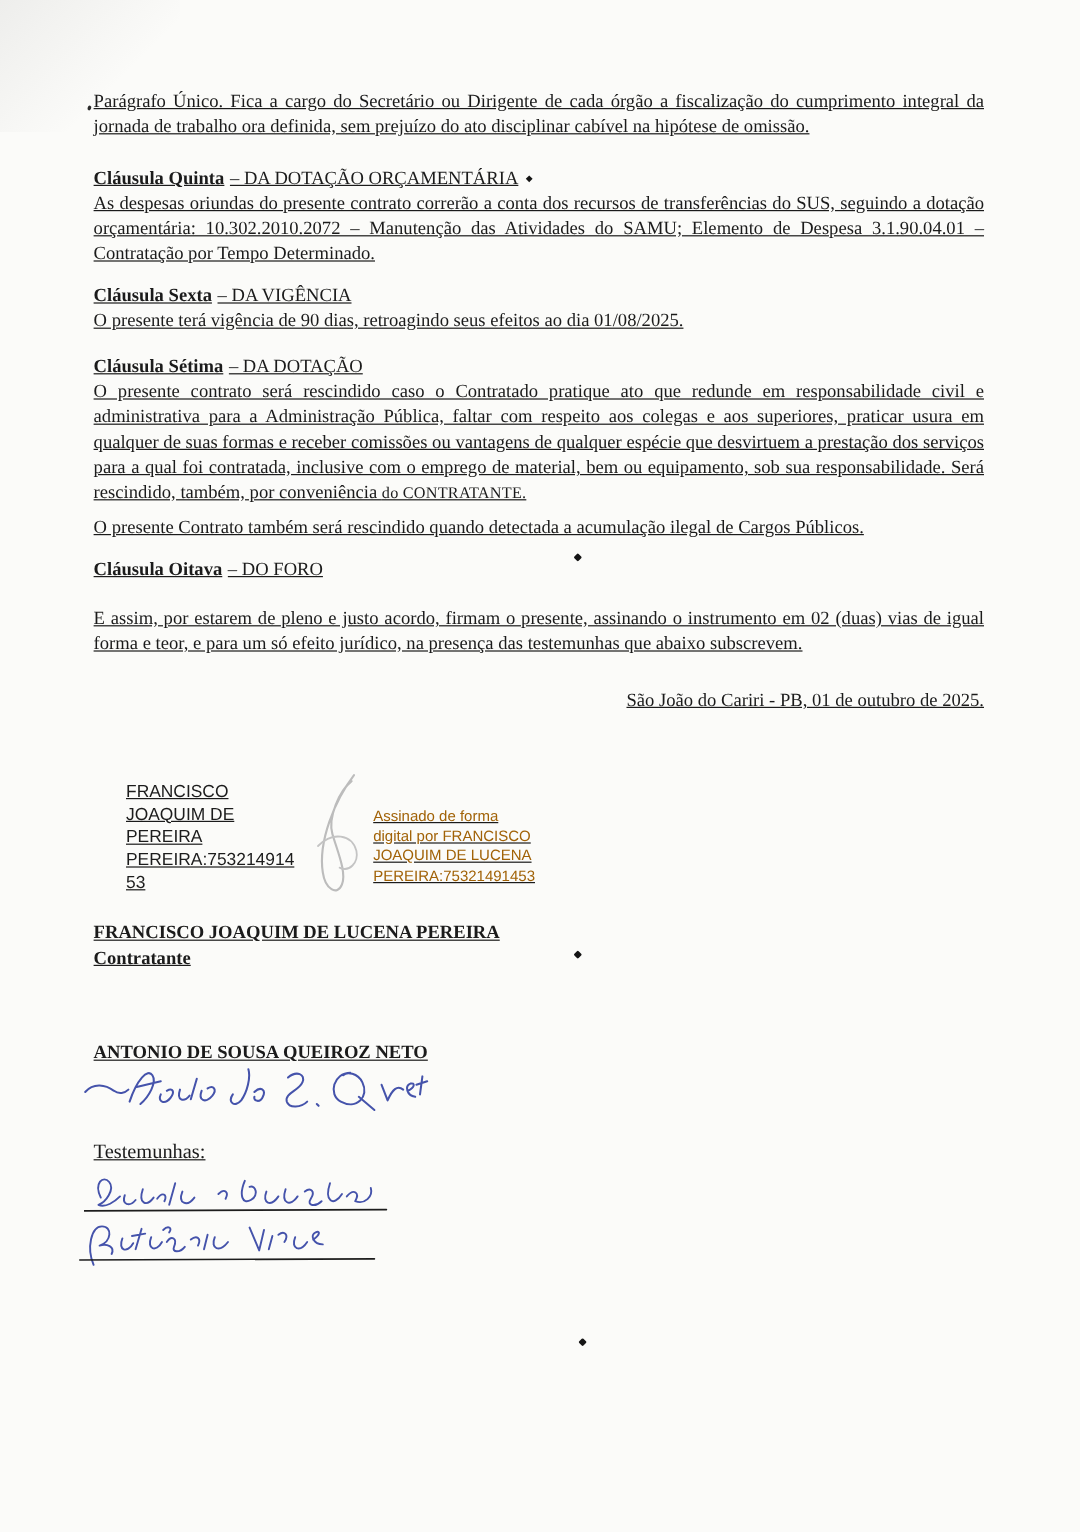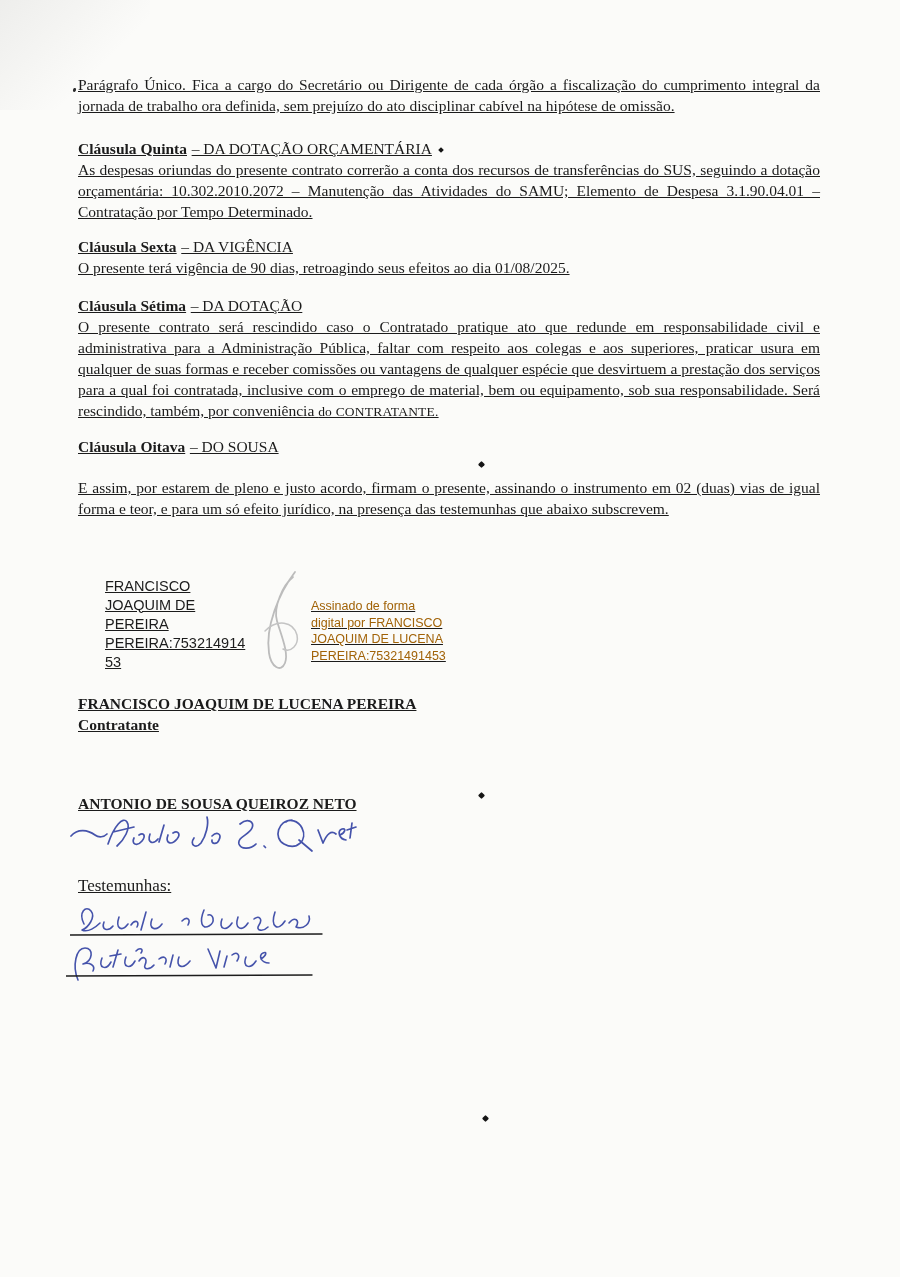--- a/index.html
+++ b/index.html
@@ -128,25 +128,27 @@
 
     <p class="heading mt-h5"><b>Cláusula Quinta</b><span class="title">– DA DOTAÇÃO ORÇAMENTÁRIA</span><span class="speck-inline"></span></p>
     <p class="body">As despesas oriundas do presente contrato correrão a conta dos recursos de transferências do SUS, seguindo a dotação orçamentária: 10.302.2010.2072 – Manutenção das Atividades do SAMU; Elemento de Despesa 3.1.90.04.01 – Contratação por Tempo Determinado.</p>
 
     <p class="heading mt-h6"><b>Cláusula Sexta</b><span class="title">– DA VIGÊNCIA</span></p>
     <p class="body">O presente terá vigência de 90 dias, retroagindo seus efeitos ao dia 01/08/2025.</p>
 
     <p class="heading mt-h7"><b>Cláusula Sétima</b><span class="title">– DA DOTAÇÃO</span></p>
     <p class="body"><span>O presente contrato será rescindido caso o Contratado pratique ato que redunde em responsabilidade civil e administrativa para a Administração Pública, faltar com respeito aos colegas e aos superiores, praticar usura em qualquer de suas formas e receber comissões ou vantagens de qualquer espécie que desvirtuem a prestação dos serviços para a qual foi contratada, inclusive com o emprego de material, bem ou equipamento, sob sua responsabilidade. Será rescindido, também, por conveniência </span><span class="tail-caps">do CONTRATANTE.</span></p>
 
-
-    <p class="heading mt-h8"><b>Cláusula Oitava</b><span class="title">– DO SOUSA</span></p>
+    <p class="body mt-acum">O presente Contrato também será rescindido quando detectada a acumulação ilegal de Cargos Públicos.</p>
+
+    <p class="heading mt-h8"><b>Cláusula Oitava</b><span class="title">– DO FORO</span></p>
 
     <p class="body mt-close">E assim, por estarem de pleno e justo acordo, firmam o presente, assinando o instrumento em 02 (duas) vias de igual forma e teor, e para um só efeito jurídico, na presença das testemunhas que abaixo subscrevem.</p>
 
+    <p class="dateline">São João do Cariri - PB, 01 de outubro de 2025.</p>
 
     <div class="digsig">
       <div class="digsig-left">
         <div>FRANCISCO</div>
         <div>JOAQUIM DE</div>
         <div>PEREIRA</div>
         <div>PEREIRA:753214914</div>
         <div>53</div>
       </div>
       <svg class="digsig-flourish" viewBox="0 0 52 108" fill="none">

